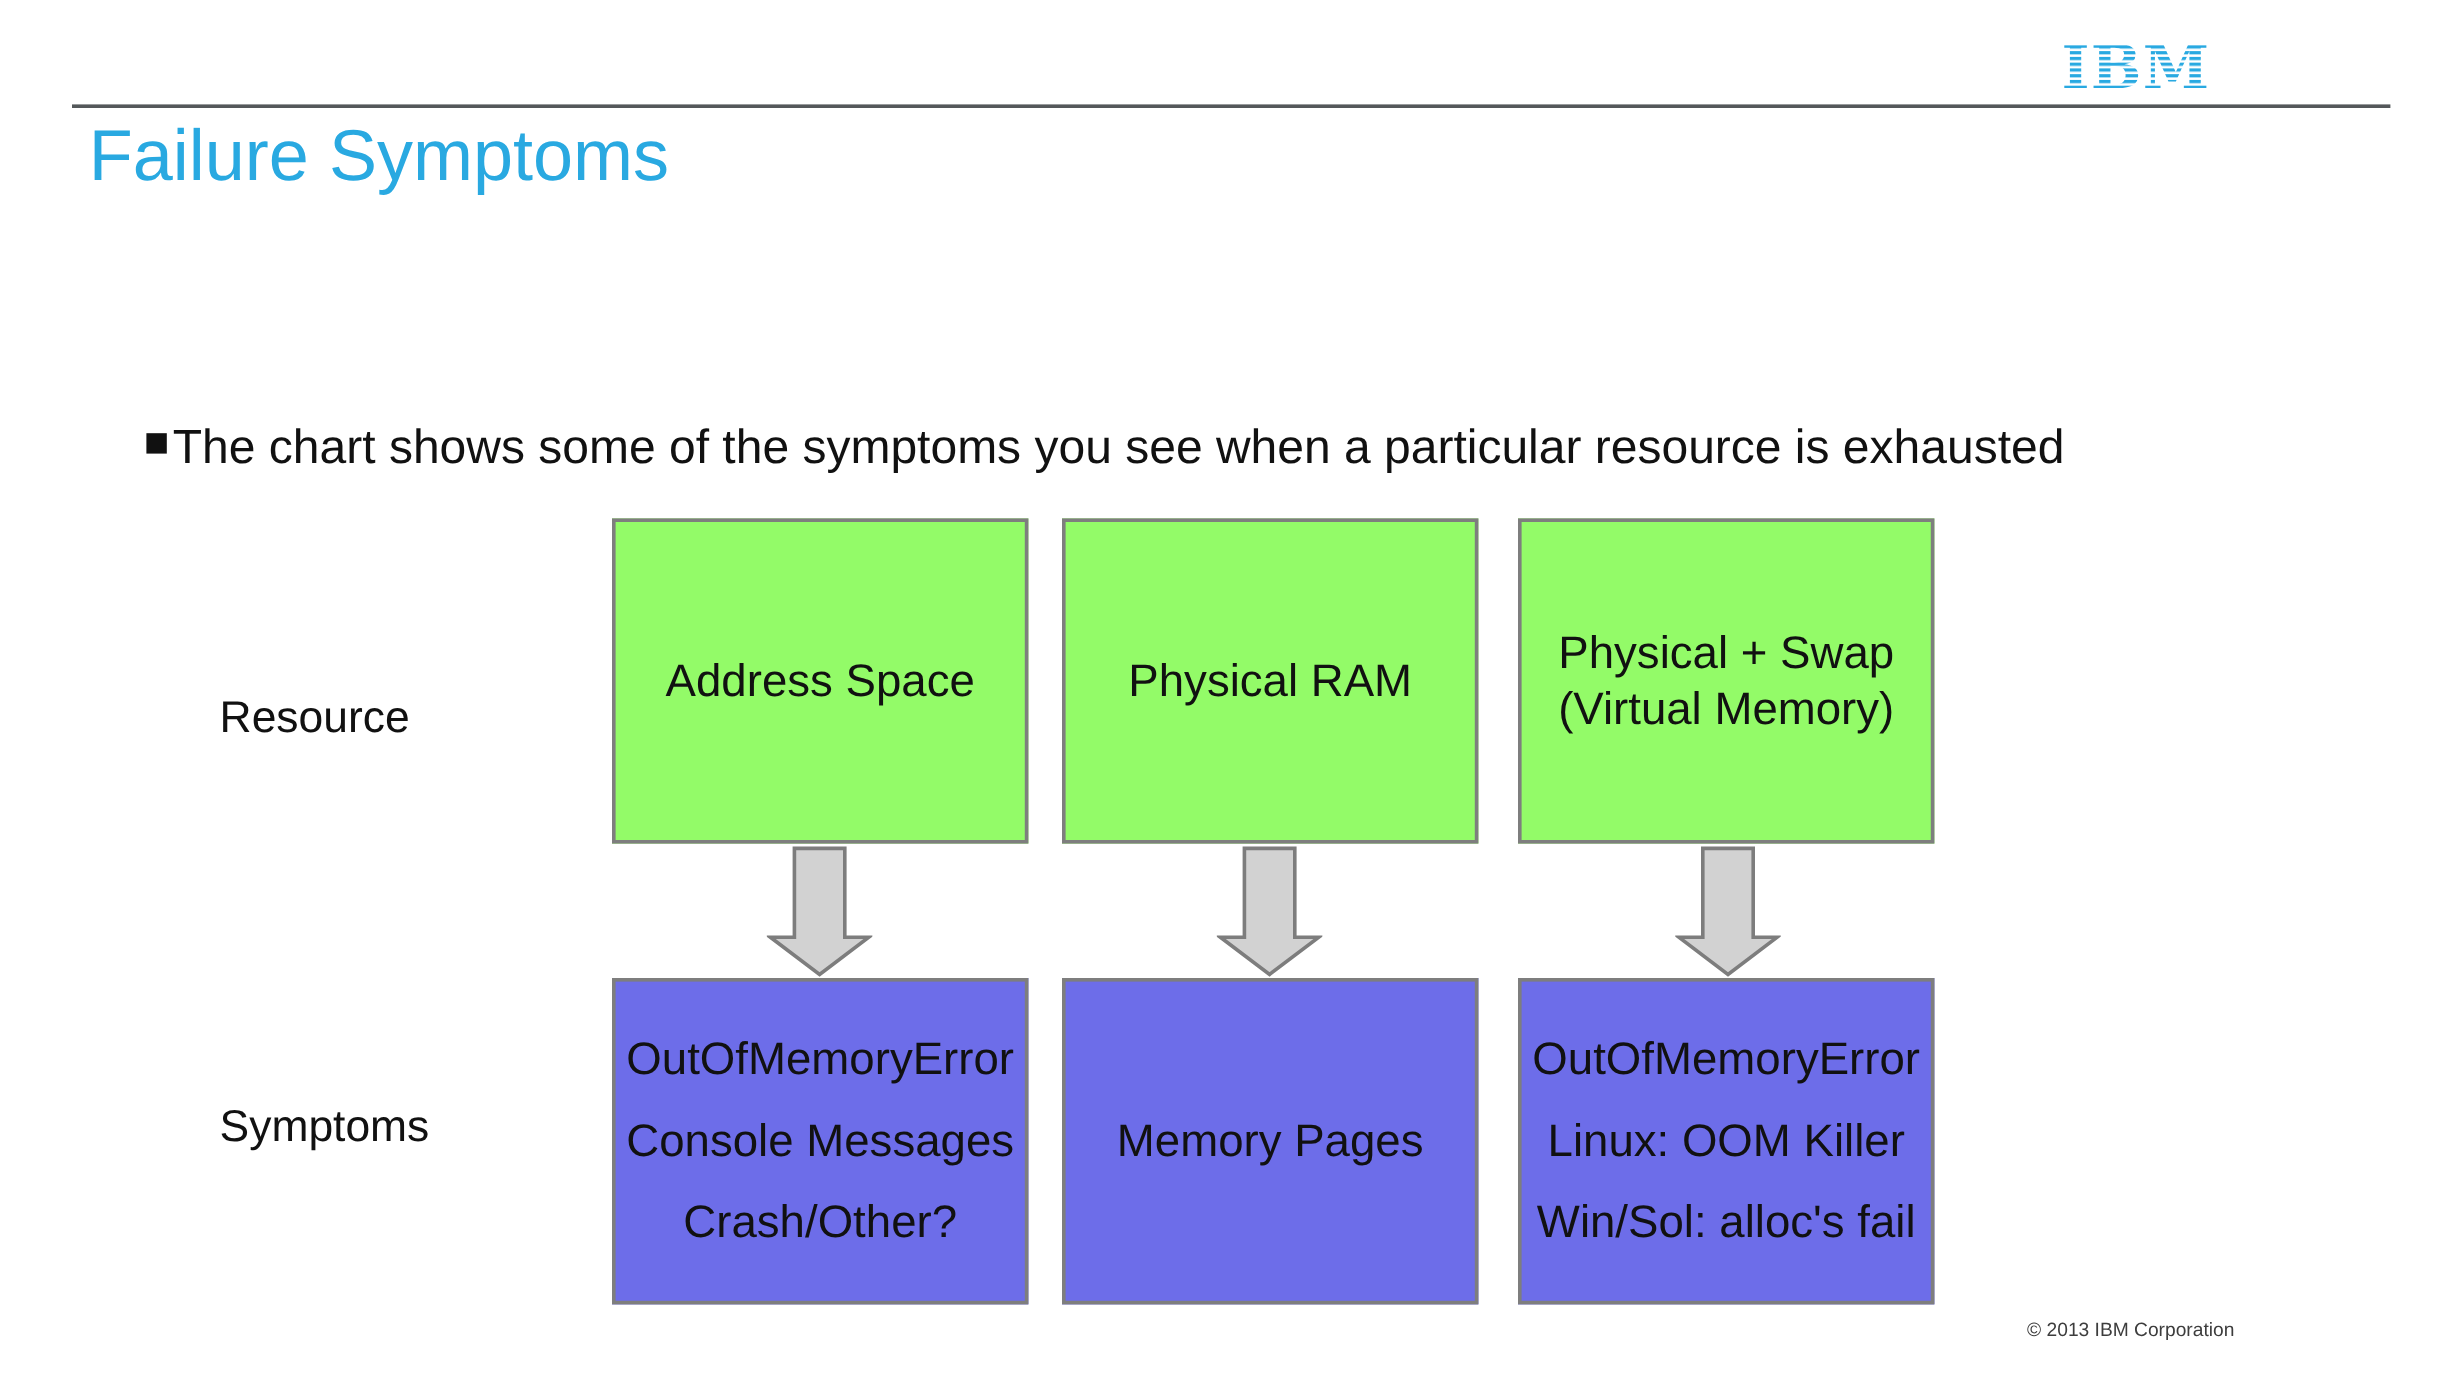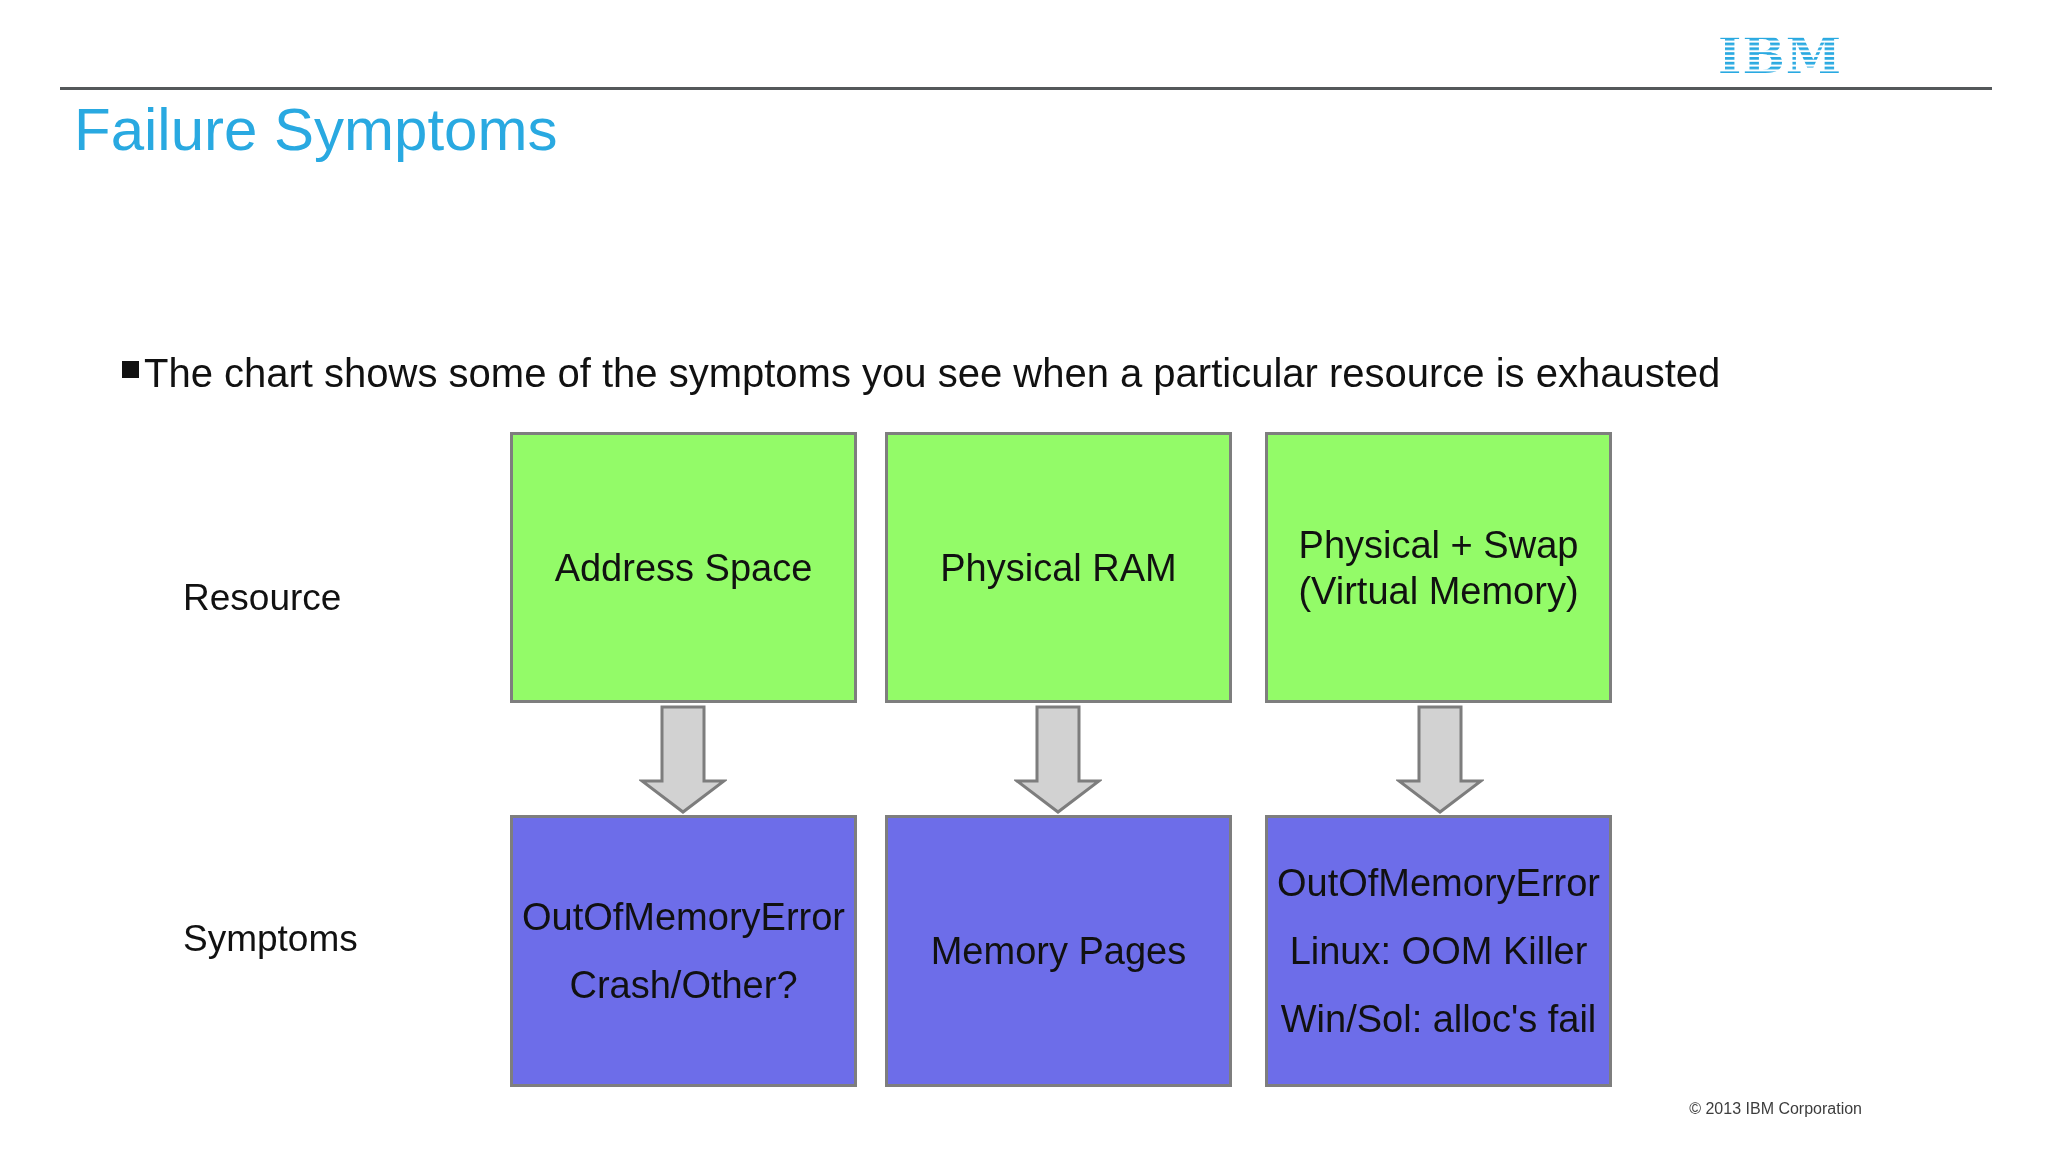--- a/index.html
+++ b/index.html
@@ -152,20 +152,21 @@
 
   <div class="col-0">
     <div class="node resource-box">
       <div>Address Space</div>
     </div>
     <svg class="down-arrow" viewBox="0 0 88 110" aria-hidden="true">
       <polygon points="23,2 65,2 65,76 85,76 44,107 3,76 23,76" style="fill: var(--arrow-fill); stroke: var(--arrow-border); stroke-width: 3;"></polygon>
     </svg>
     <div class="node symptom-box">
       <div>OutOfMemoryError</div>
+      <div>Console Messages</div>
       <div>Crash/Other?</div>
     </div>
   </div>
 
   <div class="col-1">
     <div class="node resource-box">
       <div>Physical RAM</div>
     </div>
     <svg class="down-arrow" viewBox="0 0 88 110" aria-hidden="true">
       <polygon points="23,2 65,2 65,76 85,76 44,107 3,76 23,76" style="fill: var(--arrow-fill); stroke: var(--arrow-border); stroke-width: 3;"></polygon>

